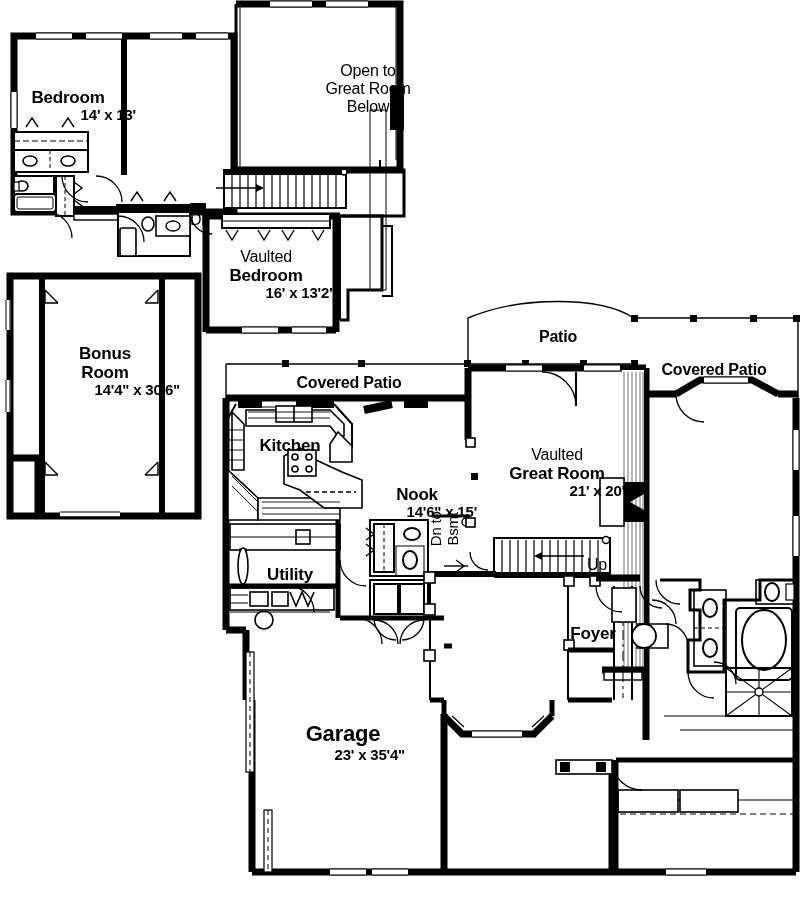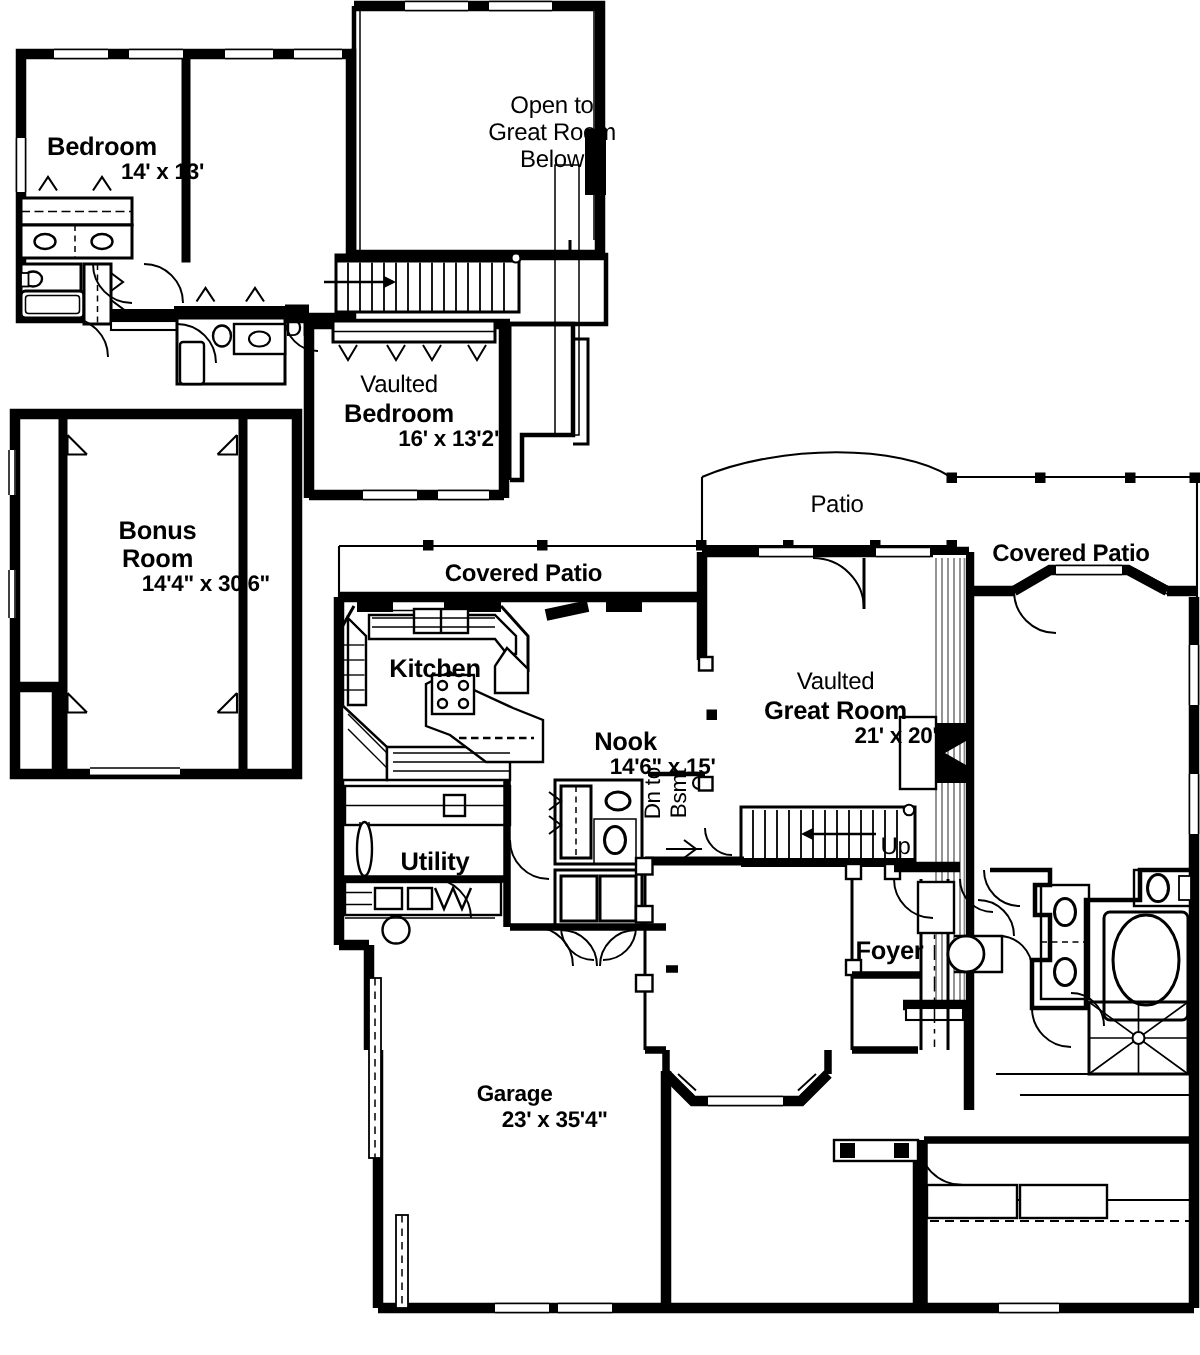--- a/index.html
+++ b/index.html
@@ -583,21 +583,21 @@
   <div class="rname" style="font-size:17px">Bedroom</div>
   <div class="dim" style="font-size:15px">16' x 13'2"</div>
 </div>
 
 <div class="lbl" style="left:30px;top:344px;width:150px;">
   <div class="rname" style="font-size:17px">Bonus</div>
   <div class="rname" style="font-size:17px">Room</div>
   <div class="dim" style="font-size:15px">14'4" x 30'6"</div>
 </div>
 
-<div class="lbl" style="left:508px;top:328px;width:100px;font-size:16px;font-weight:normal;">
+<div class="lbl" style="left:508px;top:328px;width:100px;font-size:16px;font-weight:bold;">
   <div>Patio</div>
 </div>
 
 <div class="lbl" style="left:249px;top:374px;width:200px;font-size:16px;font-weight:bold;">
   <div>Covered Patio</div>
 </div>
 
 <div class="lbl" style="left:614px;top:361px;width:200px;font-size:16px;font-weight:bold;">
   <div>Covered Patio</div>
 </div>
@@ -631,17 +631,17 @@
 <div class="lbl" style="left:578px;top:556px;width:38px;font-size:16px;">
   <div>Up</div>
 </div>
 
 
 <div class="lbl" style="left:548px;top:624px;width:90px;">
   <div class="rname" style="font-size:17px">Foyer</div>
 </div>
 
 <div class="lbl" style="left:281px;top:722px;width:124px;">
-  <div class="rname" style="font-size:15px">Garage</div>
+  <div class="rname" style="font-size:22px">Garage</div>
   <div class="dim" style="font-size:15px">23' x 35'4"</div>
 </div>
 
 </div>
 
 </body></html>

